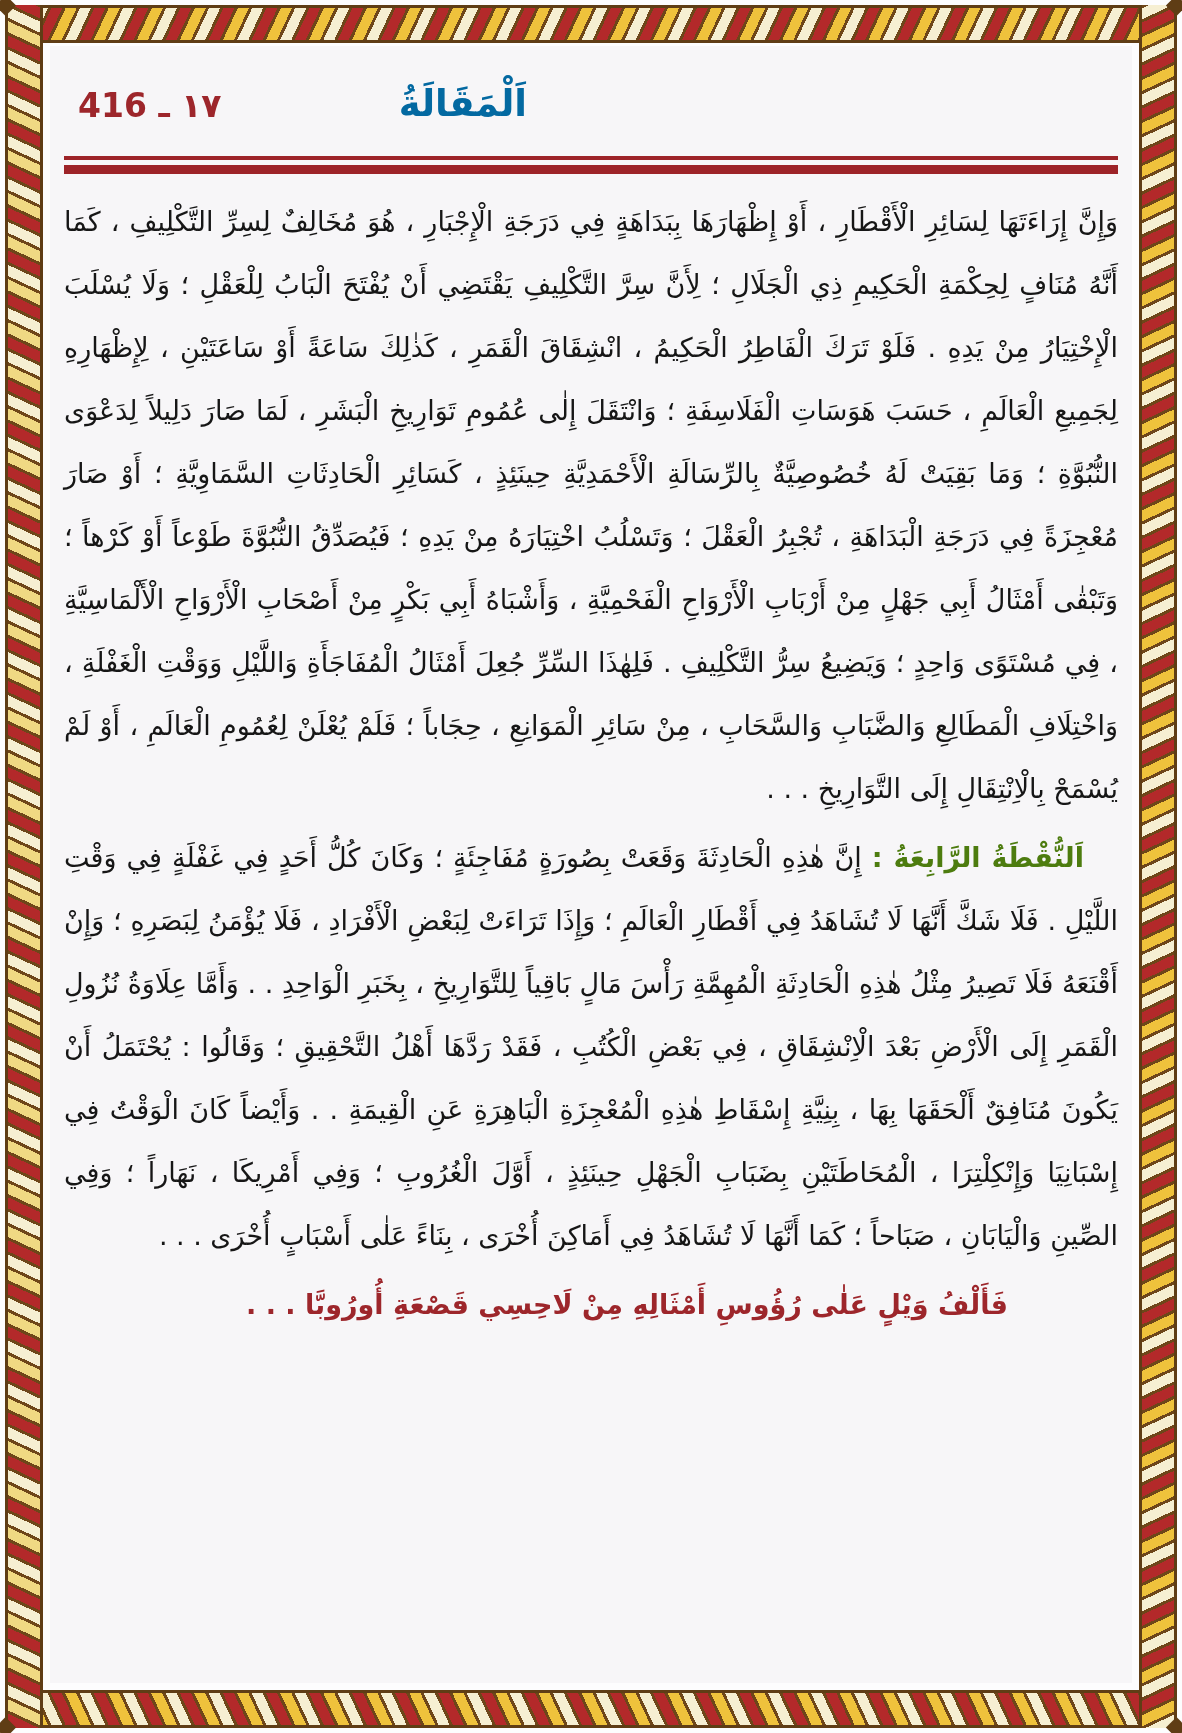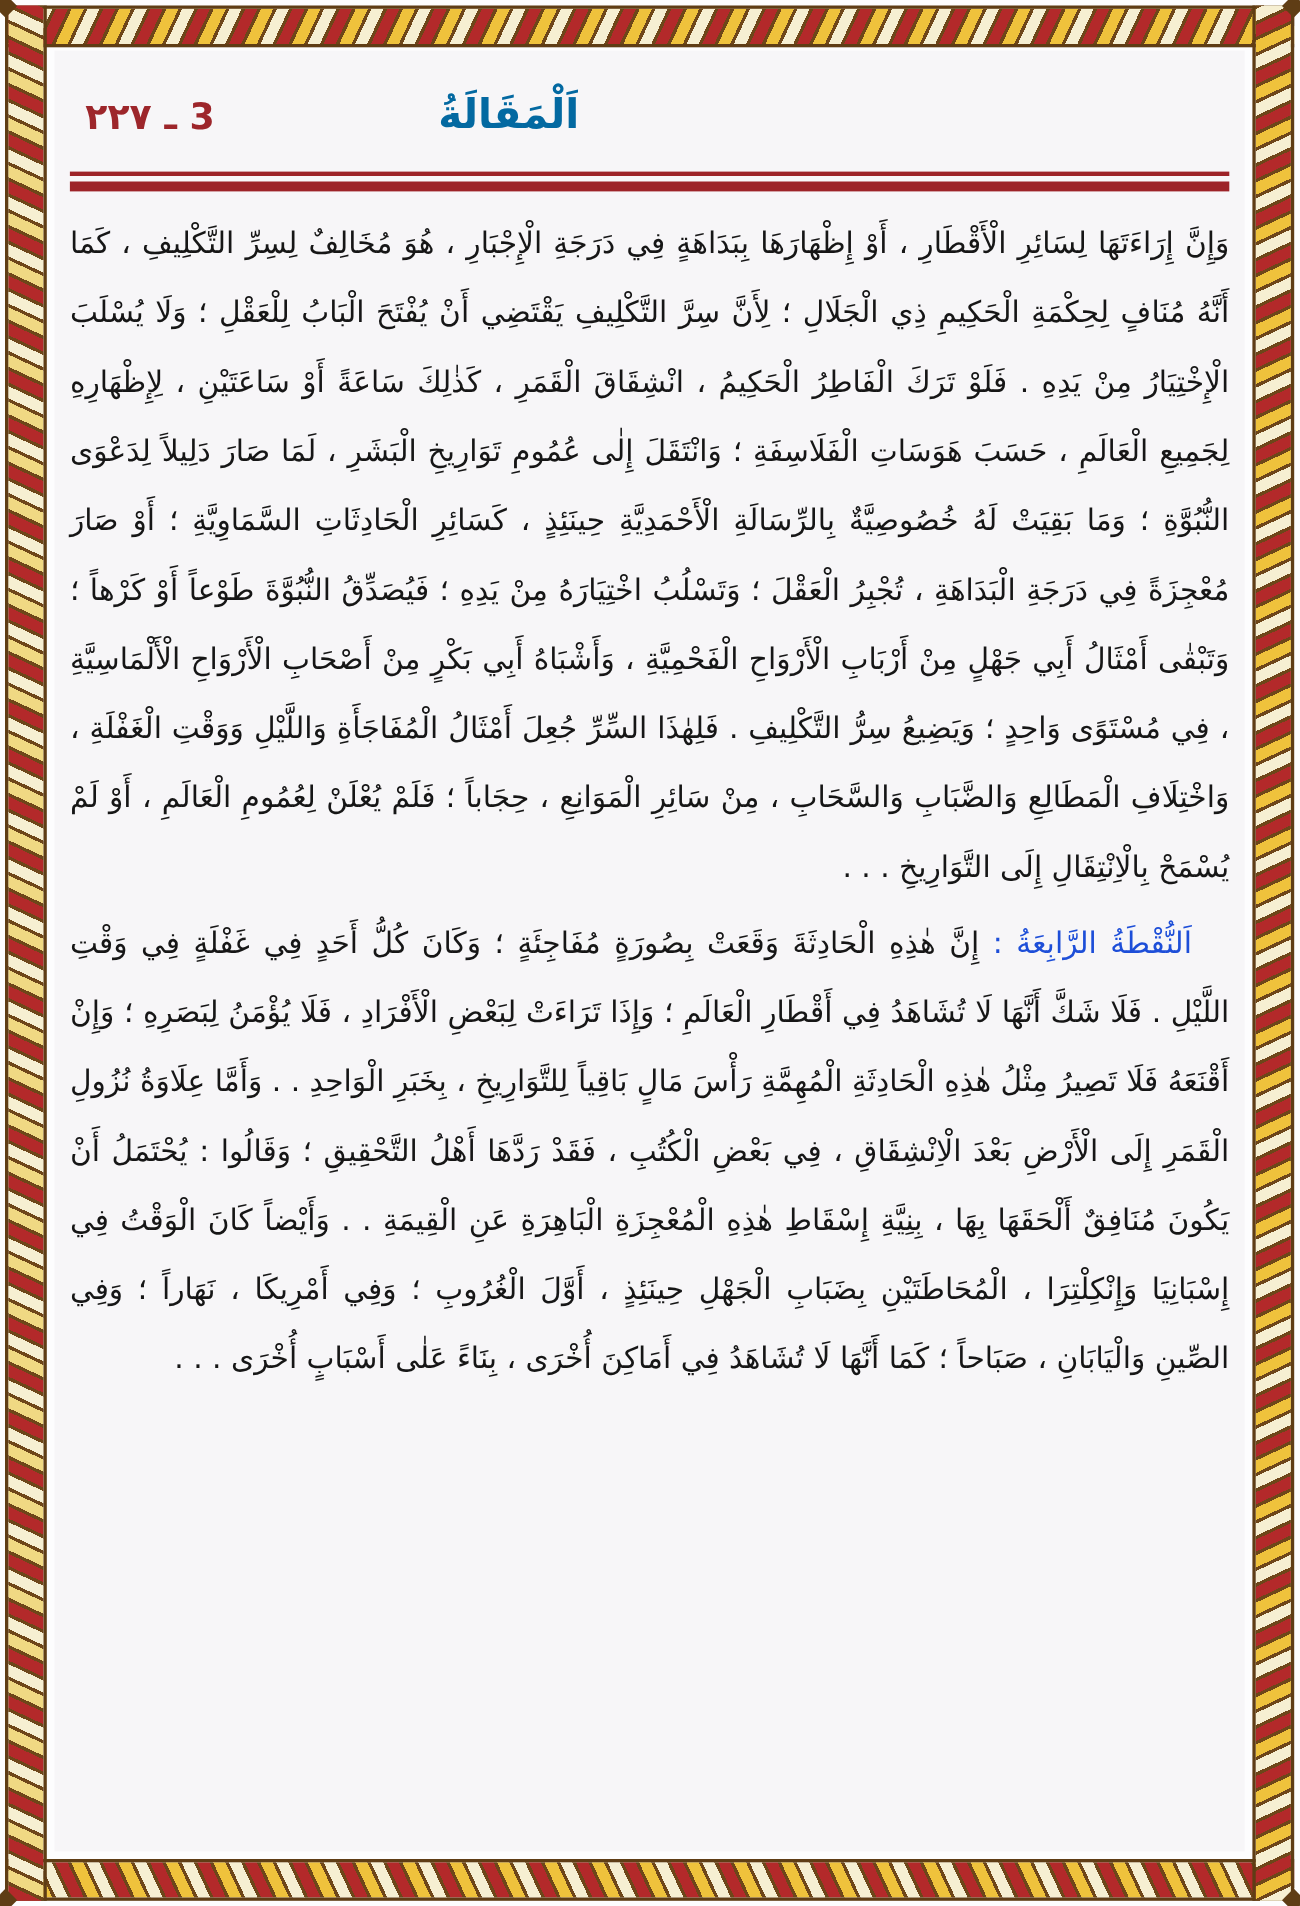--- a/index.html
+++ b/index.html
@@ -89,21 +89,21 @@
   .rule-thick{height:9px;background:#9d2328;margin-top:5px;}
 
   .body{
     margin-top:16px;
     font-size:27px;
     line-height:63px;
     color:#161616;
     text-align:justify;
   }
   .body p{margin:0 0 6px 0;}
-  .p-lead{color:#1d4ed8;font-weight:normal;}
+  .p-lead{color:#4d7c0f;font-weight:bold;}
   .p-red{color:#9d262b;font-weight:bold;}
   .indent-sm{text-indent:34px;}
   .indent-lg{text-indent:110px;}
 </style>
 </head>
 <body>
 
 <div class="page">
 
   <div class="fstrip ft"></div>
@@ -111,32 +111,33 @@
   <div class="fstrip fl"></div>
   <div class="fstrip fr"></div>
   <div class="corner c-tl"></div>
   <div class="corner c-tr"></div>
   <div class="corner c-bl"></div>
   <div class="corner c-br"></div>
 
   <div class="content">
 
     <div class="header">
-      <div class="pageno">3 ـ ٢٢٧</div>
+      <div class="pageno">١٧ ـ 416</div>
       <div class="ghost-title">اَلْمَقَالَةُ</div>
     </div>
 
     <div class="rules">
       <div class="rule-thin"></div>
       <div class="rule-thick"></div>
     </div>
 
     <div class="body">
 
       <p>وَإِنَّ إِرَاءَتَهَا لِسَائِرِ الْأَقْطَارِ ، أَوْ إِظْهَارَهَا بِبَدَاهَةٍ فِي دَرَجَةِ الْإِجْبَارِ ، هُوَ مُخَالِفٌ لِسِرِّ التَّكْلِيفِ ، كَمَا أَنَّهُ مُنَافٍ لِحِكْمَةِ الْحَكِيمِ ذِي الْجَلَالِ ؛ لِأَنَّ سِرَّ التَّكْلِيفِ يَقْتَضِي أَنْ يُفْتَحَ الْبَابُ لِلْعَقْلِ ؛ وَلَا يُسْلَبَ الْإِخْتِيَارُ مِنْ يَدِهِ . فَلَوْ تَرَكَ الْفَاطِرُ الْحَكِيمُ ، انْشِقَاقَ الْقَمَرِ ، كَذٰلِكَ سَاعَةً أَوْ سَاعَتَيْنِ ، لِإِظْهَارِهِ لِجَمِيعِ الْعَالَمِ ، حَسَبَ هَوَسَاتِ الْفَلَاسِفَةِ ؛ وَانْتَقَلَ إِلٰى عُمُومِ تَوَارِيخِ الْبَشَرِ ، لَمَا صَارَ دَلِيلاً لِدَعْوَى النُّبُوَّةِ ؛ وَمَا بَقِيَتْ لَهُ خُصُوصِيَّةٌ بِالرِّسَالَةِ الْأَحْمَدِيَّةِ حِينَئِذٍ ، كَسَائِرِ الْحَادِثَاتِ السَّمَاوِيَّةِ ؛ أَوْ صَارَ مُعْجِزَةً فِي دَرَجَةِ الْبَدَاهَةِ ، تُجْبِرُ الْعَقْلَ ؛ وَتَسْلُبُ اخْتِيَارَهُ مِنْ يَدِهِ ؛ فَيُصَدِّقُ النُّبُوَّةَ طَوْعاً أَوْ كَرْهاً ؛ وَتَبْقٰى أَمْثَالُ أَبِي جَهْلٍ مِنْ أَرْبَابِ الْأَرْوَاحِ الْفَحْمِيَّةِ ، وَأَشْبَاهُ أَبِي بَكْرٍ مِنْ أَصْحَابِ الْأَرْوَاحِ الْأَلْمَاسِيَّةِ ، فِي مُسْتَوًى وَاحِدٍ ؛ وَيَضِيعُ سِرُّ التَّكْلِيفِ . فَلِهٰذَا السِّرِّ جُعِلَ أَمْثَالُ الْمُفَاجَأَةِ وَاللَّيْلِ وَوَقْتِ الْغَفْلَةِ ، وَاخْتِلَافِ الْمَطَالِعِ وَالضَّبَابِ وَالسَّحَابِ ، مِنْ سَائِرِ الْمَوَانِعِ ، حِجَاباً ؛ فَلَمْ يُعْلَنْ لِعُمُومِ الْعَالَمِ ، أَوْ لَمْ يُسْمَحْ بِالْاِنْتِقَالِ إِلَى التَّوَارِيخِ . . .</p>
 
       <p class="indent-sm"><span class="p-lead">اَلنُّقْطَةُ الرَّابِعَةُ :</span><span> إِنَّ هٰذِهِ الْحَادِثَةَ وَقَعَتْ بِصُورَةٍ مُفَاجِئَةٍ ؛ وَكَانَ كُلُّ أَحَدٍ فِي غَفْلَةٍ فِي وَقْتِ اللَّيْلِ . فَلَا شَكَّ أَنَّهَا لَا تُشَاهَدُ فِي أَقْطَارِ الْعَالَمِ ؛ وَإِذَا تَرَاءَتْ لِبَعْضِ الْأَفْرَادِ ، فَلَا يُؤْمَنُ لِبَصَرِهِ ؛ وَإِنْ أَقْنَعَهُ فَلَا تَصِيرُ مِثْلُ هٰذِهِ الْحَادِثَةِ الْمُهِمَّةِ رَأْسَ مَالٍ بَاقِياً لِلتَّوَارِيخِ ، بِخَبَرِ الْوَاحِدِ . . وَأَمَّا عِلَاوَةُ نُزُولِ الْقَمَرِ إِلَى الْأَرْضِ بَعْدَ الْاِنْشِقَاقِ ، فِي بَعْضِ الْكُتُبِ ، فَقَدْ رَدَّهَا أَهْلُ التَّحْقِيقِ ؛ وَقَالُوا : يُحْتَمَلُ أَنْ يَكُونَ مُنَافِقٌ أَلْحَقَهَا بِهَا ، بِنِيَّةِ إِسْقَاطِ هٰذِهِ الْمُعْجِزَةِ الْبَاهِرَةِ عَنِ الْقِيمَةِ . . وَأَيْضاً كَانَ الْوَقْتُ فِي إِسْبَانِيَا وَإِنْكِلْتِرَا ، الْمُحَاطَتَيْنِ بِضَبَابِ الْجَهْلِ حِينَئِذٍ ، أَوَّلَ الْغُرُوبِ ؛ وَفِي أَمْرِيكَا ، نَهَاراً ؛ وَفِي الصِّينِ وَالْيَابَانِ ، صَبَاحاً ؛ كَمَا أَنَّهَا لَا تُشَاهَدُ فِي أَمَاكِنَ أُخْرَى ، بِنَاءً عَلٰى أَسْبَابٍ أُخْرَى . . .</span></p>
 
 
+      <p class="p-red indent-lg">فَأَلْفُ وَيْلٍ عَلٰى رُؤُوسِ أَمْثَالِهِ مِنْ لَاحِسِي قَصْعَةِ أُورُوبَّا . . .</p>
 
     </div>
   </div>
 </div>
 
 </body></html>

